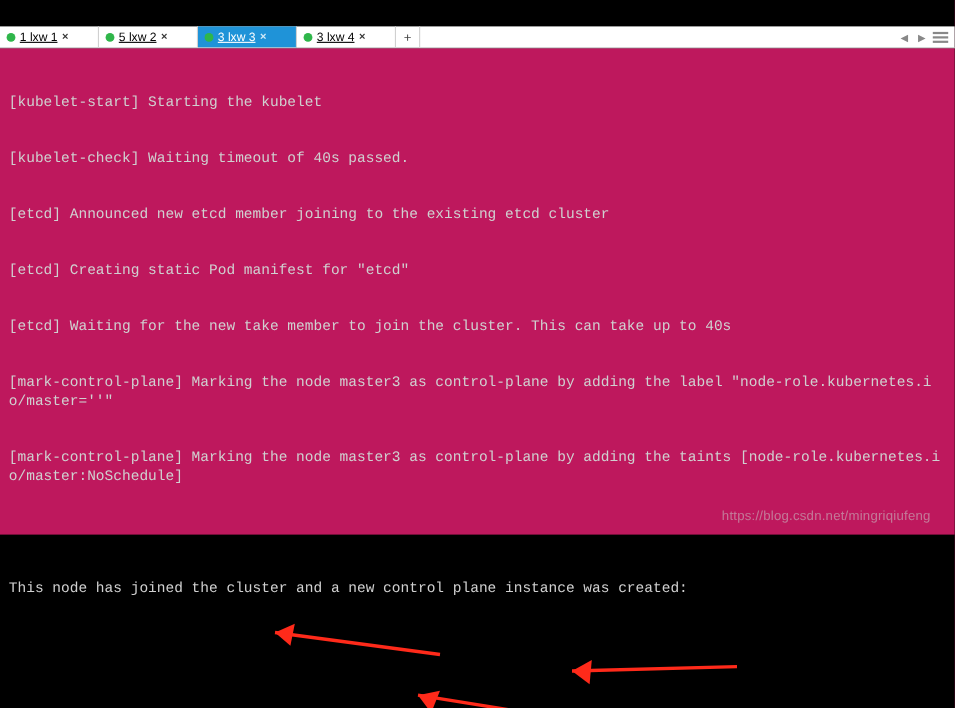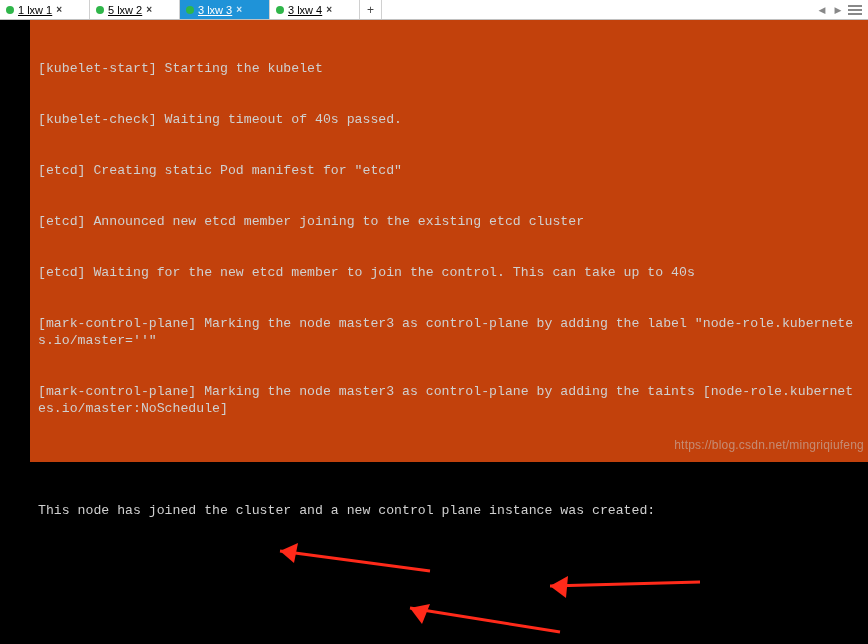--- a/index.html
+++ b/index.html
@@ -7,20 +7,21 @@
   body { background: #000; }
 
   
   .tabstrip {
     height: 20px;
     background: #ffffff;
     display: flex;
     align-items: stretch;
     border-bottom: 1px solid #c0c0c0;
     position: relative;
+    margin-top: 24px;
   }
   .tab {
     display: flex;
     align-items: center;
     padding: 0 6px 0 6px;
     font-size: 11px;
     border-right: 1px solid #d0d0d0;
     gap: 4px;
     cursor: pointer;
     user-select: none;
@@ -61,43 +62,42 @@
   }
   .hamburger {
     width: 14px; height: 10px;
     display: flex; flex-direction: column; justify-content: space-between;
     cursor: pointer;
   }
   .hamburger span { height: 2px; background: #888; }
 
   
   .terminal {
-    background: #c2410c;
+    background: #be185d;
     color: #d0d0d0;
     font-family: "Consolas", "Courier New", monospace;
     font-size: 13.2px;
     line-height: 17px;
     padding: 6px 8px 0 8px;
     white-space: pre-wrap;
     word-break: break-all;
     height: 442px;
     position: relative;
-    margin-left: 30px;
   }
   .terminal .line { min-height: 17px; }
 
   
   svg.arrow { position: absolute; overflow: visible; pointer-events: none; }
   svg.arrow line { stroke: #ff2a1a; stroke-width: 3; }
   svg.arrow polygon { fill: #ff2a1a; }
 
   
   .watermark {
     position: absolute;
-    right: 4px; bottom: 8px;
+    right: 22px; bottom: 8px;
     font-size: 12px;
     color: rgba(200,200,200,0.55);
     font-family: "Segoe UI", sans-serif;
     letter-spacing: .2px;
   }
 </style>
 </head>
 <body>
 
 <div class="tabstrip">
@@ -130,23 +130,23 @@
         <span></span>
         <span></span>
         <span></span>
       </div>
   </div>
 </div>
 
 <div class="terminal">
   <div class="line">[kubelet-start] Starting the kubelet</div>
   <div class="line">[kubelet-check] Waiting timeout of 40s passed.</div>
+  <div class="line">[etcd] Announced new etcd member joining to the existing etcd cluster</div>
   <div class="line">[etcd] Creating static Pod manifest for "etcd"</div>
-  <div class="line">[etcd] Announced new etcd member joining to the existing etcd cluster</div>
-  <div class="line">[etcd] Waiting for the new etcd member to join the control. This can take up to 40s</div>
+  <div class="line">[etcd] Waiting for the new take member to join the cluster. This can take up to 40s</div>
   <div class="line">[mark-control-plane] Marking the node master3 as control-plane by adding the label "node-role.kubernetes.io/master=''"</div>
   <div class="line">[mark-control-plane] Marking the node master3 as control-plane by adding the taints [node-role.kubernetes.io/master:NoSchedule]</div>
   <div class="line"></div>
   <div class="line">This node has joined the cluster and a new control plane instance was created:</div>
   
   
   
   
   
   

